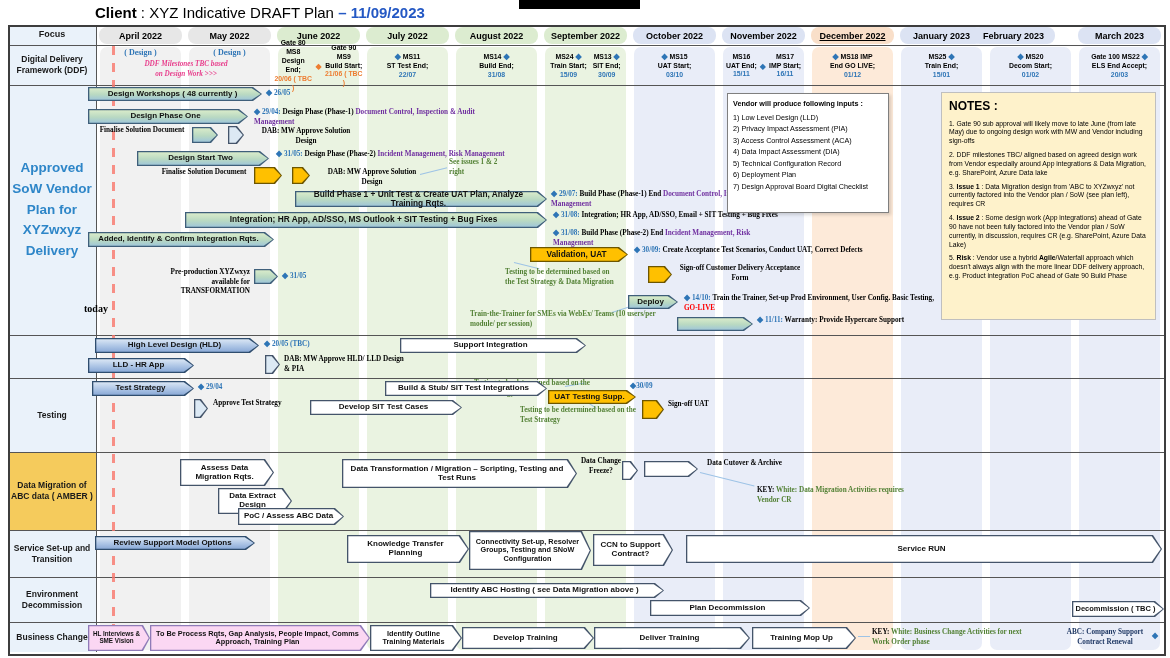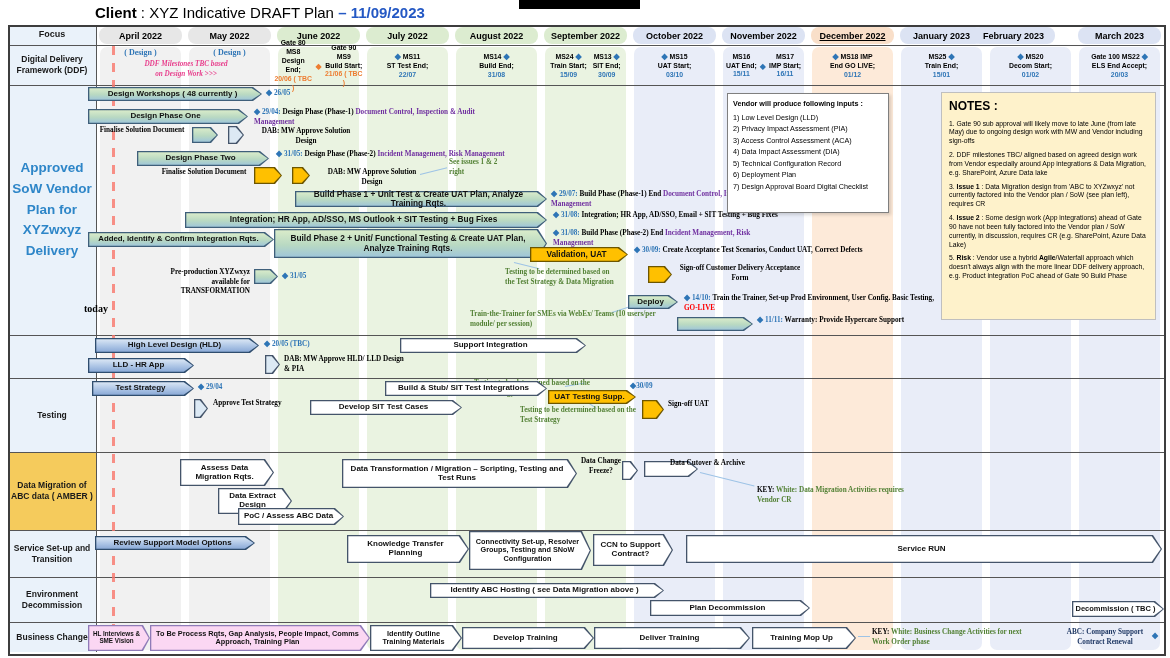--- a/index.html
+++ b/index.html
@@ -233,21 +233,21 @@
   <div class="ann" style="left:96px;top:126px;width:92px;text-align:center">Finalise Solution Document</div>
   <div class="bar g pent" style="left:192px;top:127px;width:26px;height:16px">
       <div class="t"></div>
     </div>
   <div class="bar wb pent" style="left:228px;top:126px;width:16px;height:18px">
       <div class="t"></div>
     </div>
   <div class="ann" style="left:252px;top:127px;width:108px;text-align:center">DAB: MW Approve Solution Design</div>
 
   <div class="bar g" style="left:137px;top:151px;width:132px;height:15px">
-      <div class="t">Design Phase Two</div>
+      <div class="t">Design Start Two</div>
     </div>
   <div class="ann" style="left:276px;top:149px;width:242px">
     <span class="dia">◆</span>
     <span class="blue">31/05:</span>
     <span>Design Phase (Phase-2)</span>
     <span class="purple">Incident Management, Risk Management</span>
   </div>
 
   <div class="ann" style="left:158px;top:168px;width:92px;text-align:center">Finalise Solution Document</div>
   <div class="bar o pent" style="left:254px;top:167px;width:28px;height:17px">
@@ -274,23 +274,20 @@
       <div class="t" style="font-size:8.3px">Integration; HR App, AD/SSO, MS Outlook + SIT Testing + Bug Fixes</div>
     </div>
   <div class="ann" style="left:553px;top:210px;width:238px">
     <span class="dia">◆</span>
     <span class="blue">31/08:</span>
     <span>Integration; HR App, AD/SSO, Email + SIT Testing + Bug Fixes</span>
   </div>
 
   <div class="bar g" style="left:88px;top:232px;width:186px;height:15px">
       <div class="t" style="font-size:7.8px">Added, Identify &amp; Confirm Integration Rqts.</div>
-    </div>
-  <div class="bar g" style="left:274px;top:229px;width:273px;height:29px">
-      <div class="t" style="font-size:8.3px">Build Phase 2 + Unit/ Functional Testing &amp; Create UAT Plan, Analyze Training Rqts.</div>
     </div>
   <div class="ann" style="left:553px;top:228px;width:238px">
     <span class="dia">◆</span>
     <span class="blue">31/08:</span>
     <span>Build Phase (Phase-2) End</span>
     <span class="purple">Incident Management, Risk Management</span>
   </div>
 
   <div class="bar o" style="left:530px;top:247px;width:98px;height:15px">
       <div class="t" style="font-size:8.3px">Validation, UAT</div>
@@ -410,21 +407,21 @@
   <div class="bar w" style="left:342px;top:459px;width:235px;height:29px">
       <div class="t">Data Transformation / Migration – Scripting, Testing and Test Runs</div>
     </div>
   <div class="ann" style="left:578px;top:457px;width:46px;text-align:center">Data Change Freeze?</div>
   <div class="bar w pent" style="left:622px;top:461px;width:16px;height:19px">
       <div class="t"></div>
     </div>
   <div class="bar w" style="left:644px;top:461px;width:54px;height:16px">
       <div class="t"></div>
     </div>
-  <div class="ann" style="left:670px;top:459px;width:80px;text-align:left">Data Cutover &amp; Archive</div>
+  <div class="ann" style="left:702px;top:459px;width:80px;text-align:right">Data Cutover &amp; Archive</div>
   <div class="conn" style="left:700px;top:472px;width:56px;transform:rotate(14deg)"></div>
   <div class="ann" style="left:757px;top:486px;width:158px">
     <span>KEY:</span><span class="grn"> White: Data Migration Activities requires Vendor CR</span>
   </div>
 
   <div class="bar b" style="left:95px;top:536px;width:160px;height:14px">
       <div class="t">Review Support Model Options</div>
     </div>
   <div class="bar w" style="left:347px;top:535px;width:122px;height:28px">
       <div class="t">Knowledge Transfer Planning</div>

